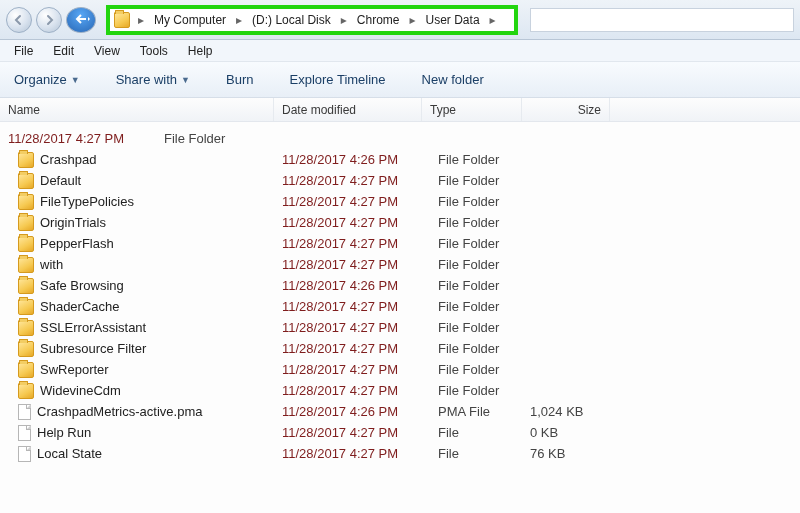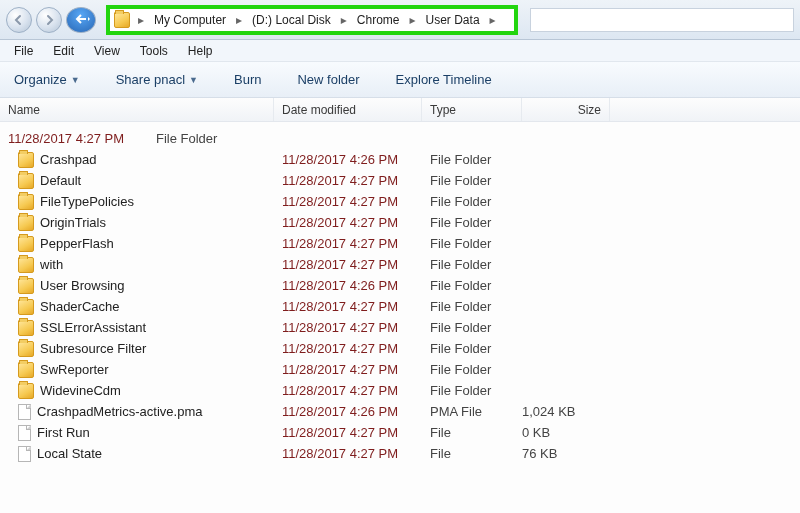--- a/index.html
+++ b/index.html
@@ -111,21 +111,21 @@
   .filelist { padding-top: 6px; }
   .row {
     display: flex;
     height: 21px;
     align-items: center;
     font-size: 13px;
     color: #222;
   }
   .cell-name { width: 274px; display: flex; align-items: center; padding-left: 18px; gap: 6px; }
   .cell-date { width: 148px; color: #7f1d1d; padding-left: 8px;}
-  .cell-type { width: 100px; color: #444; padding-left: 8px;}
+  .cell-type { width: 100px; color: #444; padding-left: 8px; margin-left: 8px;}
   .cell-size { width: 88px; color: #444; text-align: left; padding-right: 20px;}
   
   .icon { width: 16px; height: 16px; display: inline-block; flex-shrink:0;}
   .folder-icon {
     background: linear-gradient(150deg, #ffe69a 0%, #f6c951 60%, #e6a826 100%);
     border: 1px solid #d59a1e;
     border-radius: 1px 2px 2px 2px;
     position: relative;
   }
   .folder-icon::before {
@@ -195,26 +195,26 @@
   <span class="menu-item">Tools</span>
   <span class="menu-item">Help</span>
 </div>
 
 <div class="toolbar">
   <span class="tool-item">
     <span>Organize</span>
     <span class="tool-caret">▼</span>
   </span>
   <span class="tool-item">
-    <span>Share pnacl</span>
+    <span>Share with</span>
     <span class="tool-caret">▼</span>
   </span>
   <span class="tool-item">Burn</span>
+  <span class="tool-item">Explore Timeline</span>
   <span class="tool-item">New folder</span>
-  <span class="tool-item">Explore Timeline</span>
 </div>
 
 <div class="colheaders">
   <div class="col-name">Name</div>
   <div class="col-date">Date modified</div>
   <div class="col-type">Type</div>
   <div class="col-size">Size</div>
 </div>
 
 <div class="filelist" id="filelist">
@@ -273,21 +273,21 @@
         <span class="icon folder-icon"></span>
         <span>with</span>
       </div>
       <div class="cell-date">11/28/2017 4:27 PM</div>
       <div class="cell-type">File Folder</div>
       <div class="cell-size"></div>
     </div>
     <div class="row">
       <div class="cell-name">
         <span class="icon folder-icon"></span>
-        <span>User Browsing</span>
+        <span>Safe Browsing</span>
       </div>
       <div class="cell-date">11/28/2017 4:26 PM</div>
       <div class="cell-type">File Folder</div>
       <div class="cell-size"></div>
     </div>
     <div class="row">
       <div class="cell-name">
         <span class="icon folder-icon"></span>
         <span>ShaderCache</span>
       </div>
@@ -336,21 +336,21 @@
         <span class="icon file-icon"></span>
         <span>CrashpadMetrics-active.pma</span>
       </div>
       <div class="cell-date">11/28/2017 4:26 PM</div>
       <div class="cell-type">PMA File</div>
       <div class="cell-size">1,024 KB</div>
     </div>
     <div class="row">
       <div class="cell-name">
         <span class="icon file-icon"></span>
-        <span>First Run</span>
+        <span>Help Run</span>
       </div>
       <div class="cell-date">11/28/2017 4:27 PM</div>
       <div class="cell-type">File</div>
       <div class="cell-size">0 KB</div>
     </div>
     <div class="row">
       <div class="cell-name">
         <span class="icon file-icon"></span>
         <span>Local State</span>
       </div>

